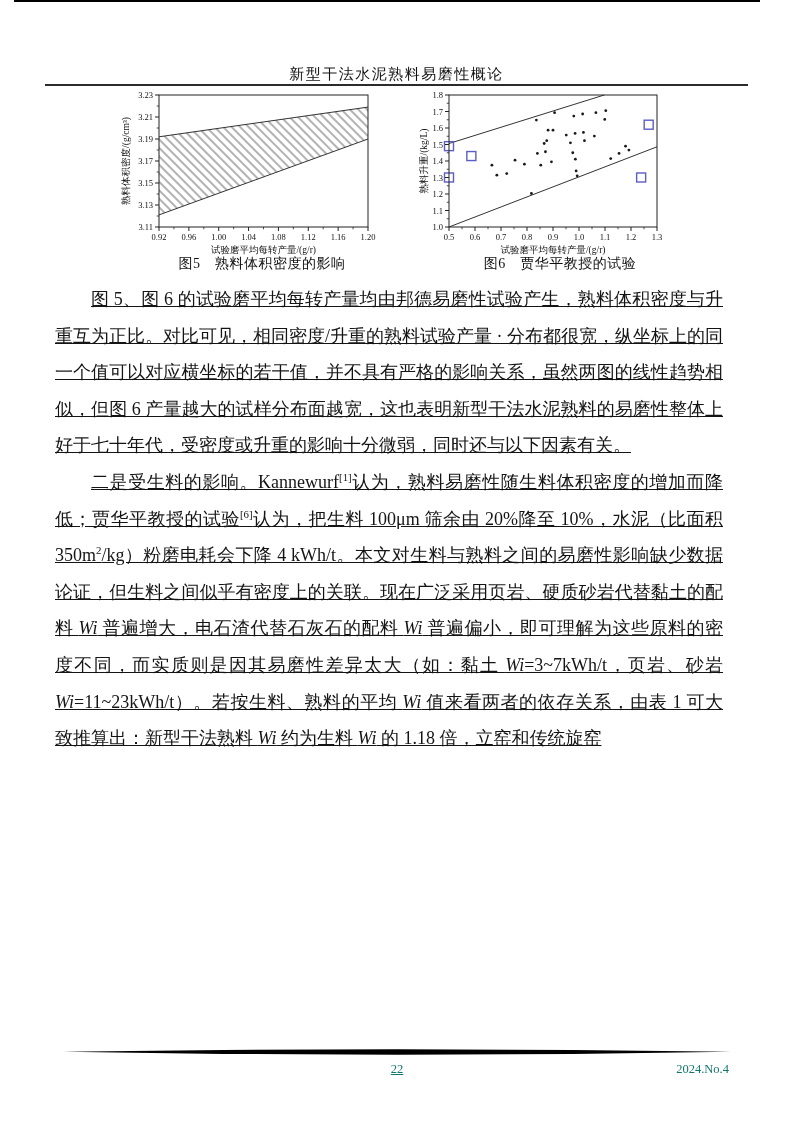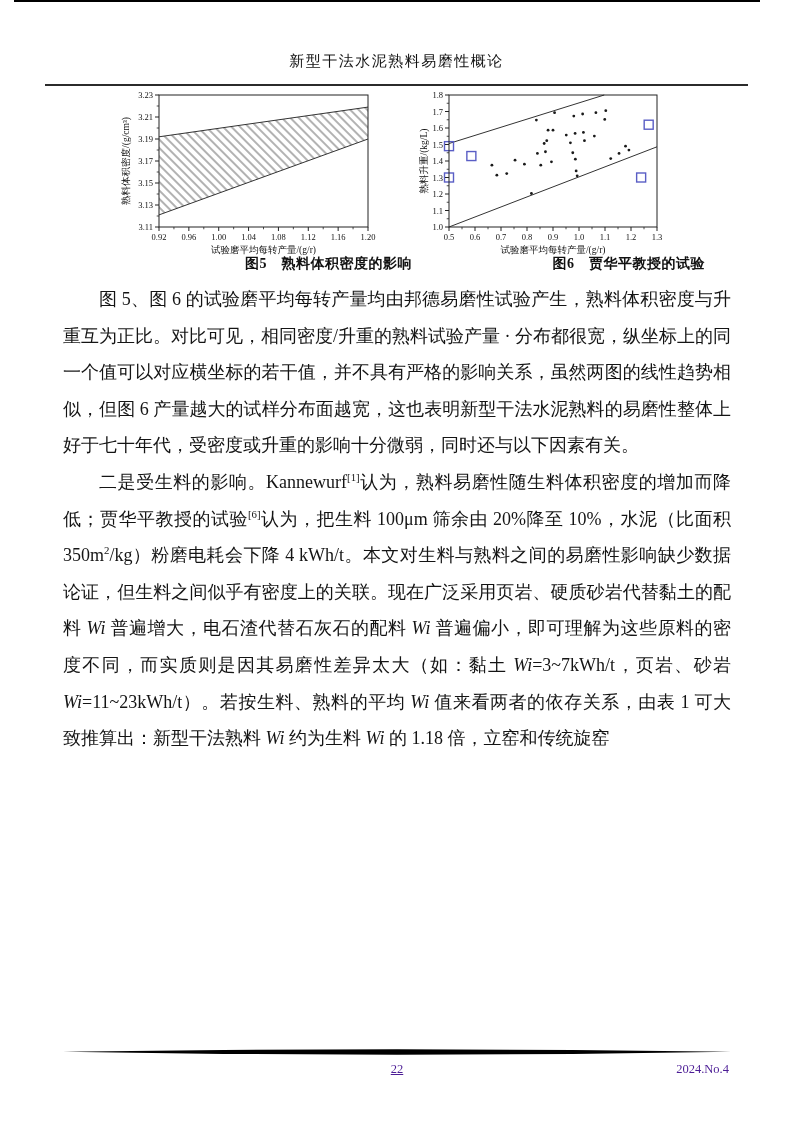--- a/index.html
+++ b/index.html
@@ -1,36 +1,36 @@
 <!DOCTYPE html>
 <html><head>
 <meta charset="utf-8">
 <style>
   html,body{margin:0;padding:0;background:#fff;}
   .page{position:relative;width:793px;height:1122px;background:#fff;overflow:hidden;
         font-family:"Liberation Serif",serif;color:#151515;}
   .top-edge-bar{position:absolute;left:14px;top:0;width:746px;height:2px;background:#000;}
-  .article-title{position:absolute;top:52px;left:0;width:100%;text-align:center;
+  .article-title{position:absolute;top:65px;left:0;width:100%;text-align:center;
         font-size:15px;letter-spacing:1.5px;color:#111;}
   .title-divider{position:absolute;top:84px;left:45px;width:703px;height:2px;background:#2b2b2b;}
   .chart{position:absolute;top:88px;}
   .chart-5{left:112px;}
   .chart-6{left:415px;}
-  .fig-caption{position:absolute;top:255px;font-weight:bold;font-size:14px;text-align:right;
+  .fig-caption{position:absolute;top:255px;font-weight:normal;font-size:14px;text-align:center;
         color:#111;letter-spacing:0.5px;}
   .fig-caption.c5{left:112px;width:300px;}
   .fig-caption.c6{left:415px;width:290px;}
-  .article-body{position:absolute;left:63px;top:281px;width:668px;font-size:18px;
-        line-height:36.6px;text-align:justify;color:#141414;}
+  .article-body{position:absolute;left:55px;top:281px;width:668px;font-size:18px;
+        line-height:36.6px;text-align:justify;color:#141414;text-decoration:underline;}
   .article-body p{margin:0;text-indent:2em;}
   .article-body sup{font-size:0.6em;line-height:0;}
   .article-body i{font-family:"Liberation Serif",serif;}
   .footer-divider{position:absolute;left:63px;top:1049px;width:668px;height:7px;}
   .footer-row{position:absolute;left:63px;top:1062px;width:668px;height:20px;
-        font-size:12.5px;color:#4c1d95;text-decoration:underline;}
+        font-size:12.5px;color:#0f766e;text-decoration:underline;}
   .footer-page{width:100%;text-align:center;}
   .footer-issue{position:absolute;right:2px;top:0;}
 </style>
 </head>
 <body>
 
 <div class="page">
 
   <div class="top-edge-bar"></div>
 

